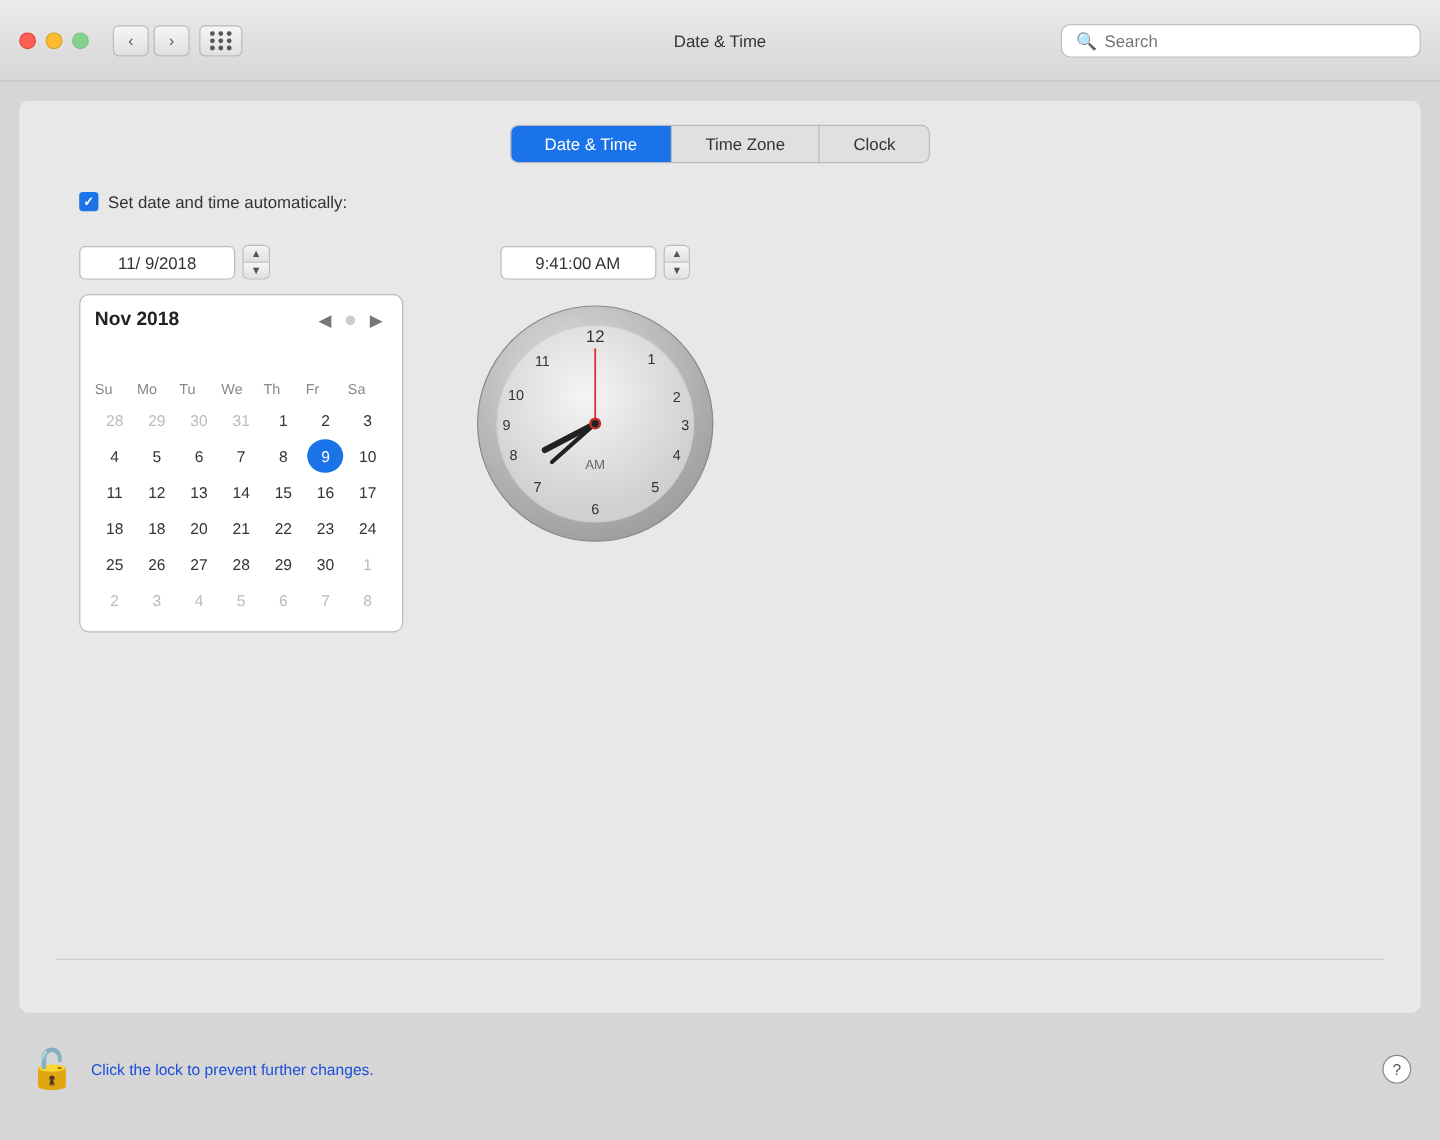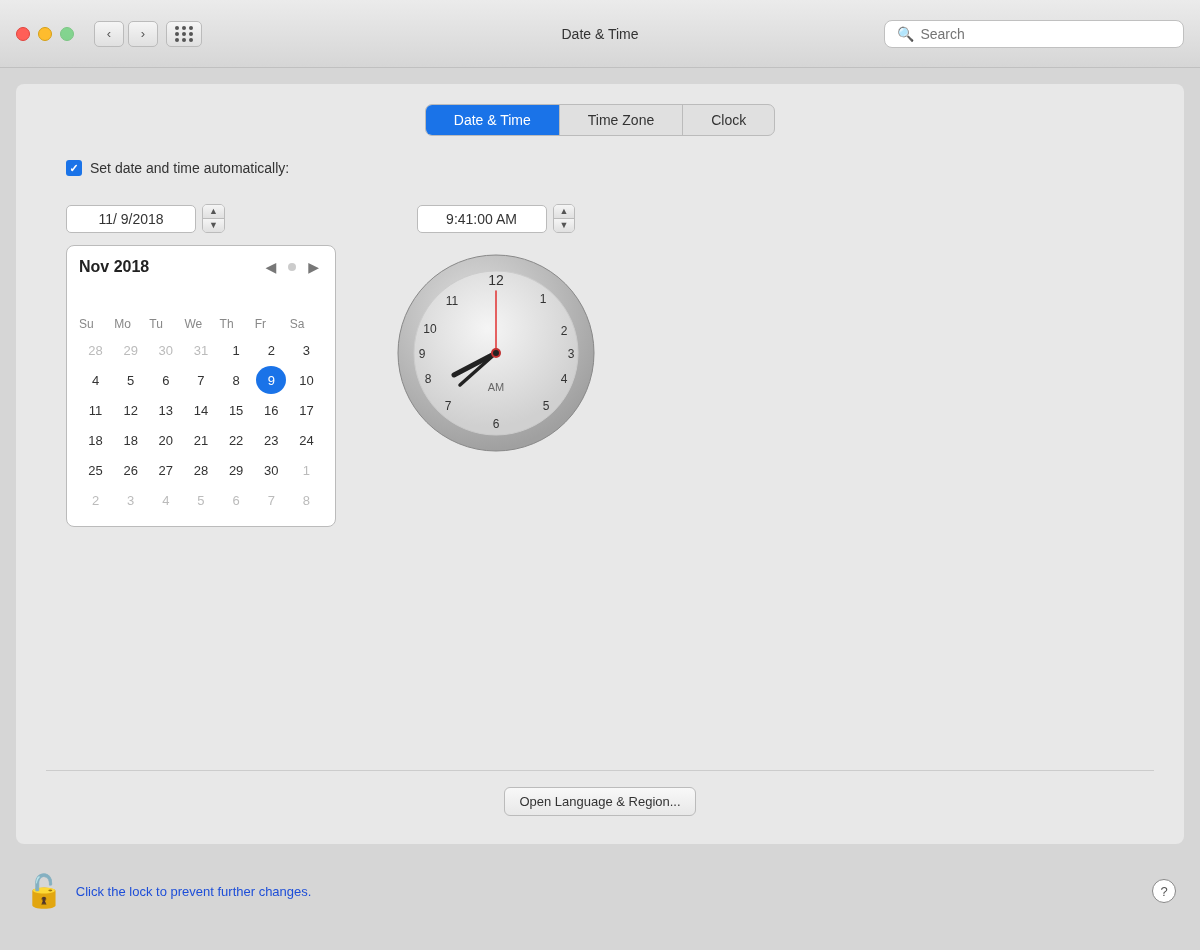--- a/index.html
+++ b/index.html
@@ -606,21 +606,20 @@
             <line x1="100" y1="100" x2="100" y2="38" stroke="#e03030" stroke-width="1.5" stroke-linecap="round"></line>
 
             <circle cx="100" cy="100" r="5" fill="#c03030"></circle>
             <circle cx="100" cy="100" r="3" fill="#222"></circle>
           </svg>
         </div>
       </div>
     </div>
 
     <div class="bottom-section">
-      <button class="open-btn">Open Language &amp; Region...</button>
     </div>
 
   </div>
 </div>
 
 <div class="footer">
   <div style="font-size:32px;">🔓</div>
   <span class="footer-text">Click the lock to prevent further changes.</span>
   <div class="help-btn">?</div>
 </div>

